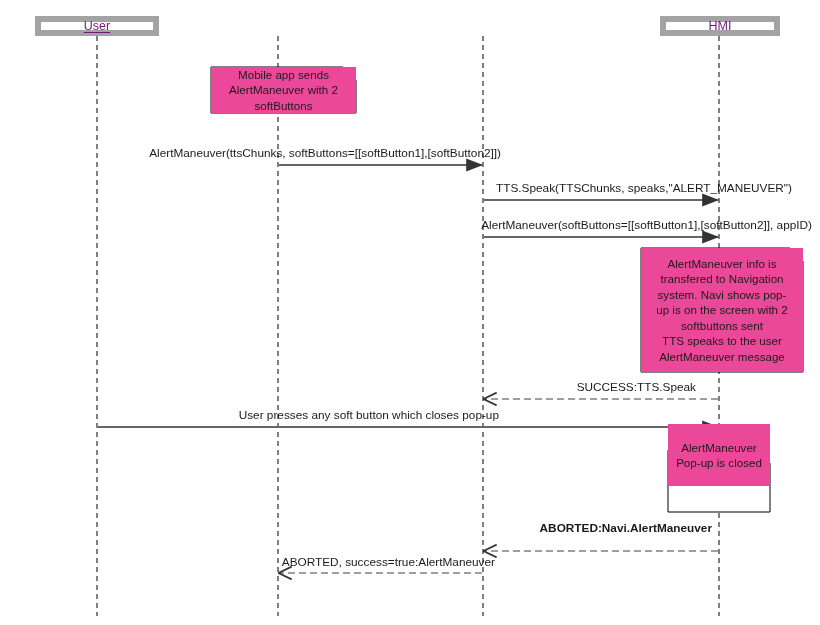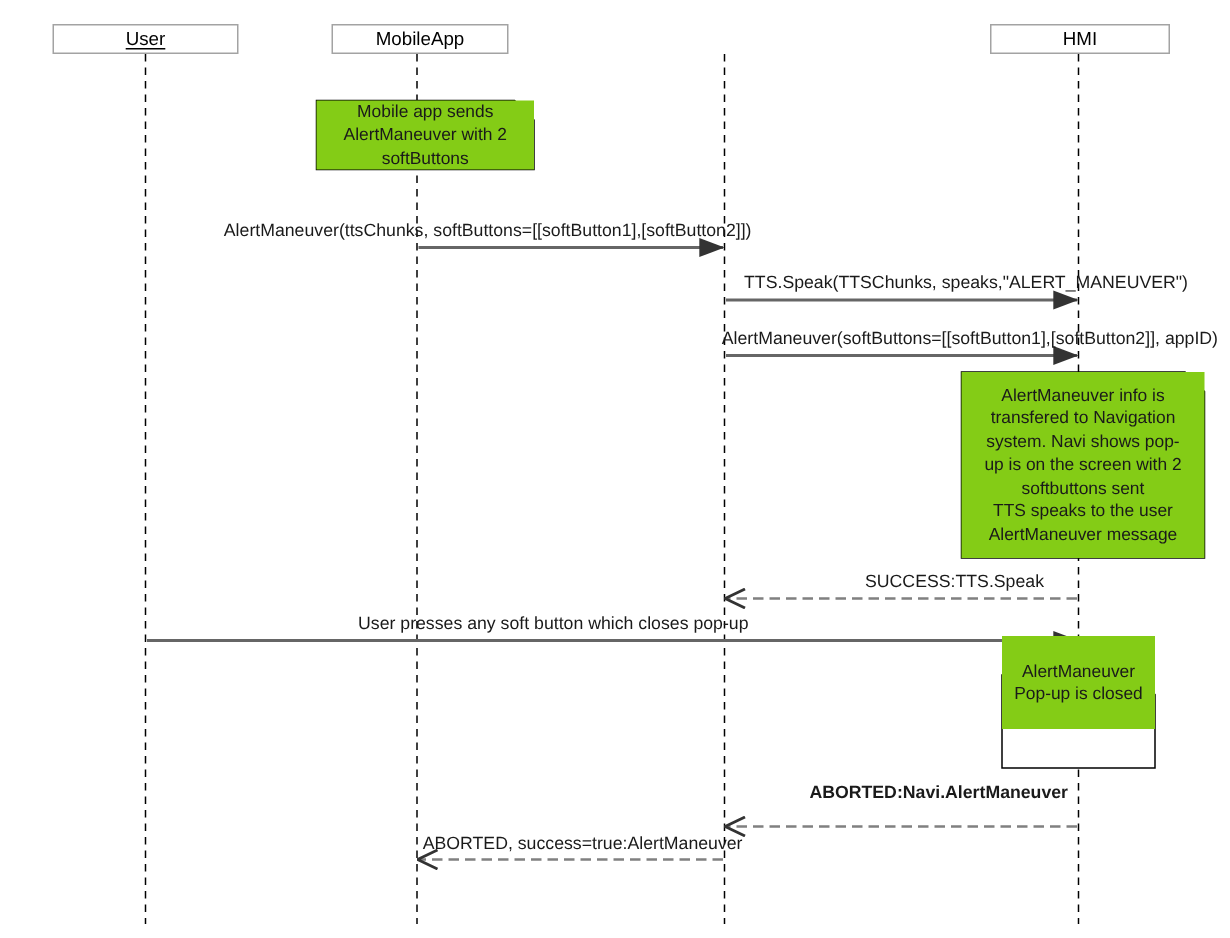--- a/index.html
+++ b/index.html
@@ -29,40 +29,40 @@
     position: absolute;
     left: 0;
     top: 0;
     width: 820px;
     height: 625px;
     pointer-events: none;
   }
   .lifeline-box {
     position: absolute;
     box-sizing: border-box;
-    border: 1px solid #a3a3a3;
+    border: 6px solid #a3a3a3;
     background: #ffffff;
     display: flex;
     align-items: center;
     justify-content: center;
     font-size: 12.5px;
-    color: #000000;
+    color: #701a75;
     pointer-events: auto;
   }
   .lifeline-box .lbl {
     line-height: 1;
   }
   .lifeline-box.underlined .lbl {
     text-decoration: underline;
     text-underline-offset: 2px;
   }
   .note {
     position: absolute;
     box-sizing: border-box;
-    background: #84cc16;
+    background: #ec4899;
     display: flex;
     align-items: center;
     justify-content: center;
     text-align: center;
     font-size: 11.6px;
     line-height: 1.33;
     color: #1a1a1a;
     padding: 4px 7px;
     pointer-events: auto;
   }
@@ -118,23 +118,20 @@
         <path d="M 790 248 L 790 261 L 803 261" fill="none" stroke="#000000" stroke-width="1"></path>
         <path d="M 668 450 L 757 450 L 770 463 L 770 512 L 668 512 Z" fill="#ffffff" stroke="#000000" stroke-width="1"></path>
         <path d="M 757 450 L 757 463 L 770 463" fill="none" stroke="#000000" stroke-width="1"></path>
       </g>
   </svg>
 
   <div class="overlay" id="overlay">
       <div class="lifeline-box underlined" style="left: 35px; top: 16px; width: 124px; height: 20px;">
         <span class="lbl">User</span>
       </div>
-      <div class="lifeline-box" style="left: 221px; top: 16px; width: 118px; height: 20px;">
-        <span class="lbl">MobileApp</span>
-      </div>
       <div class="lifeline-box" style="left: 660px; top: 16px; width: 120px; height: 20px;">
         <span class="lbl">HMI</span>
       </div>
       <div class="msg-label right" style="left: 481px; top: 148px;">AlertManeuver(ttsChunks, softButtons=[[softButton1],[softButton2]])</div>
       <div class="msg-label right" style="left: 772px; top: 183px;">TTS.Speak(TTSChunks, speaks,"ALERT_MANEUVER")</div>
       <div class="msg-label right" style="left: 792px; top: 220px;">AlertManeuver(softButtons=[[softButton1],[softButton2]], appID)</div>
       <div class="msg-label right" style="left: 676px; top: 382px;">SUCCESS:TTS.Speak</div>
       <div class="msg-label right" style="left: 479px; top: 410px;">User presses any soft button which closes pop-up</div>
       <div class="msg-label right" style="left: 692px; top: 523px; font-weight: bold;">ABORTED:Navi.AlertManeuver</div>
       <div class="msg-label right" style="left: 475px; top: 557px;">ABORTED, success=true:AlertManeuver</div>

